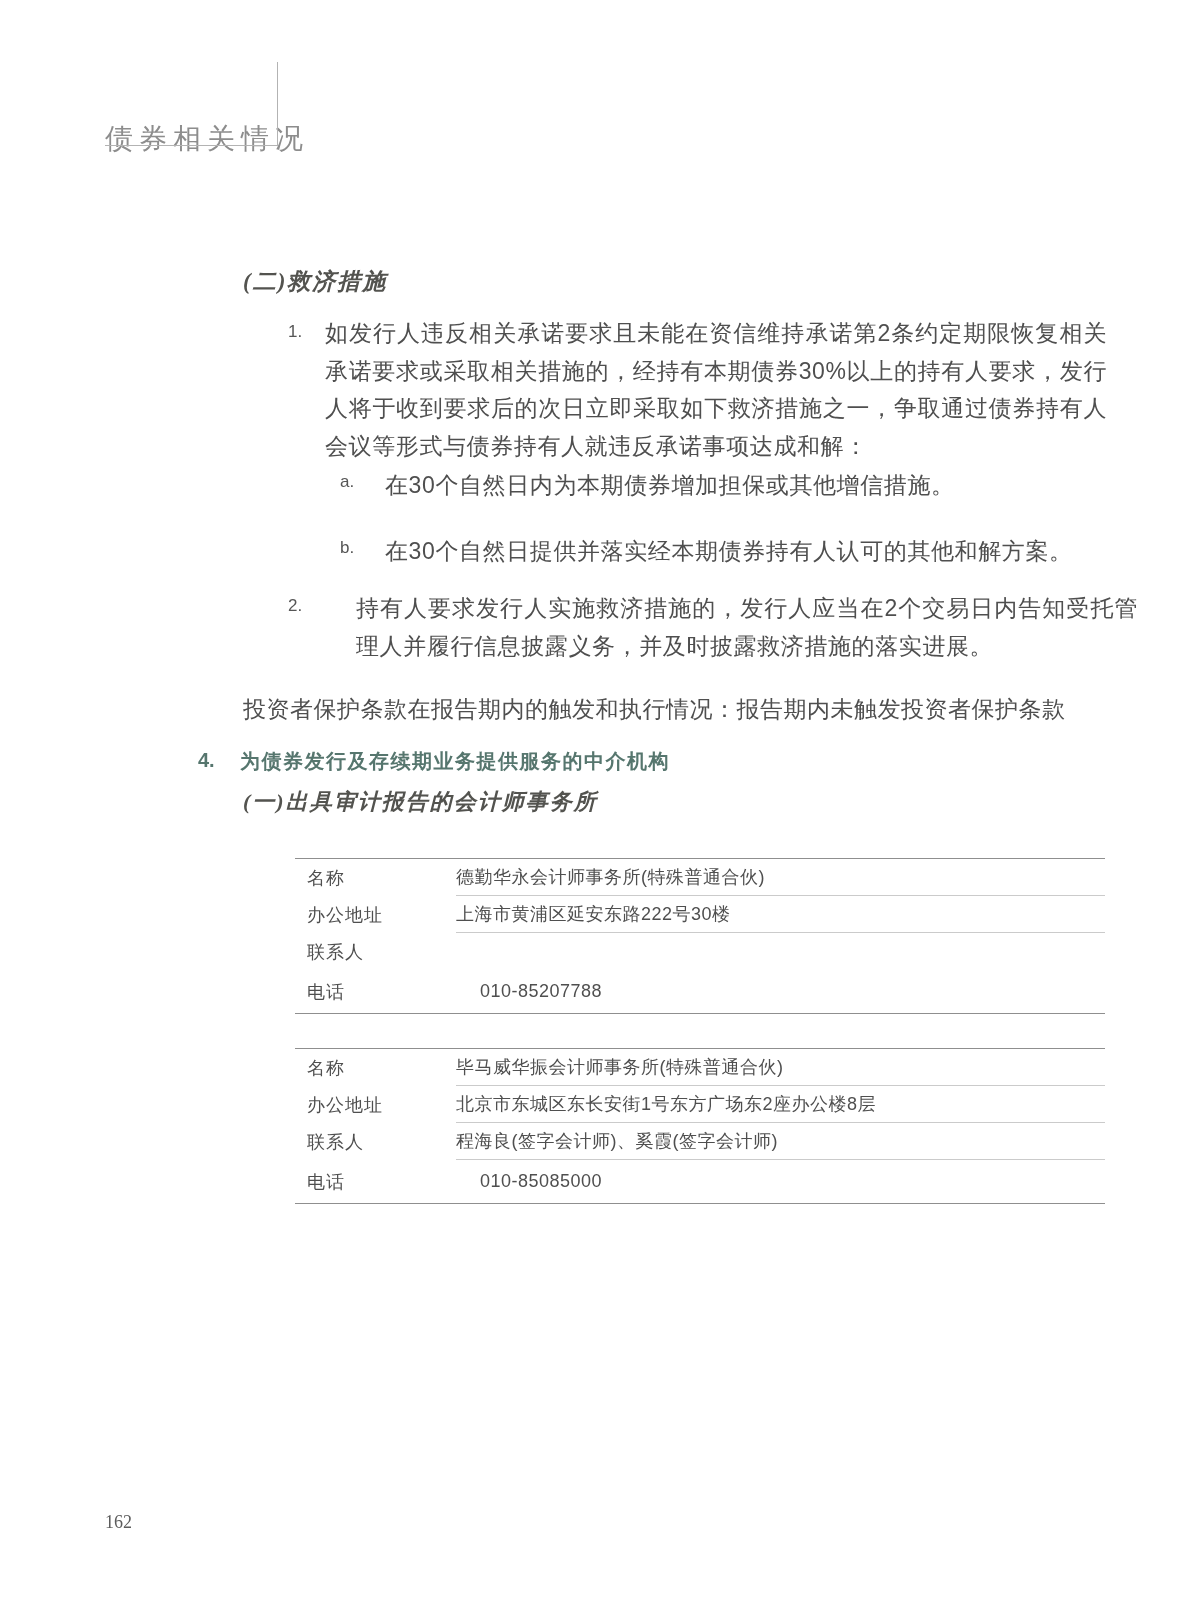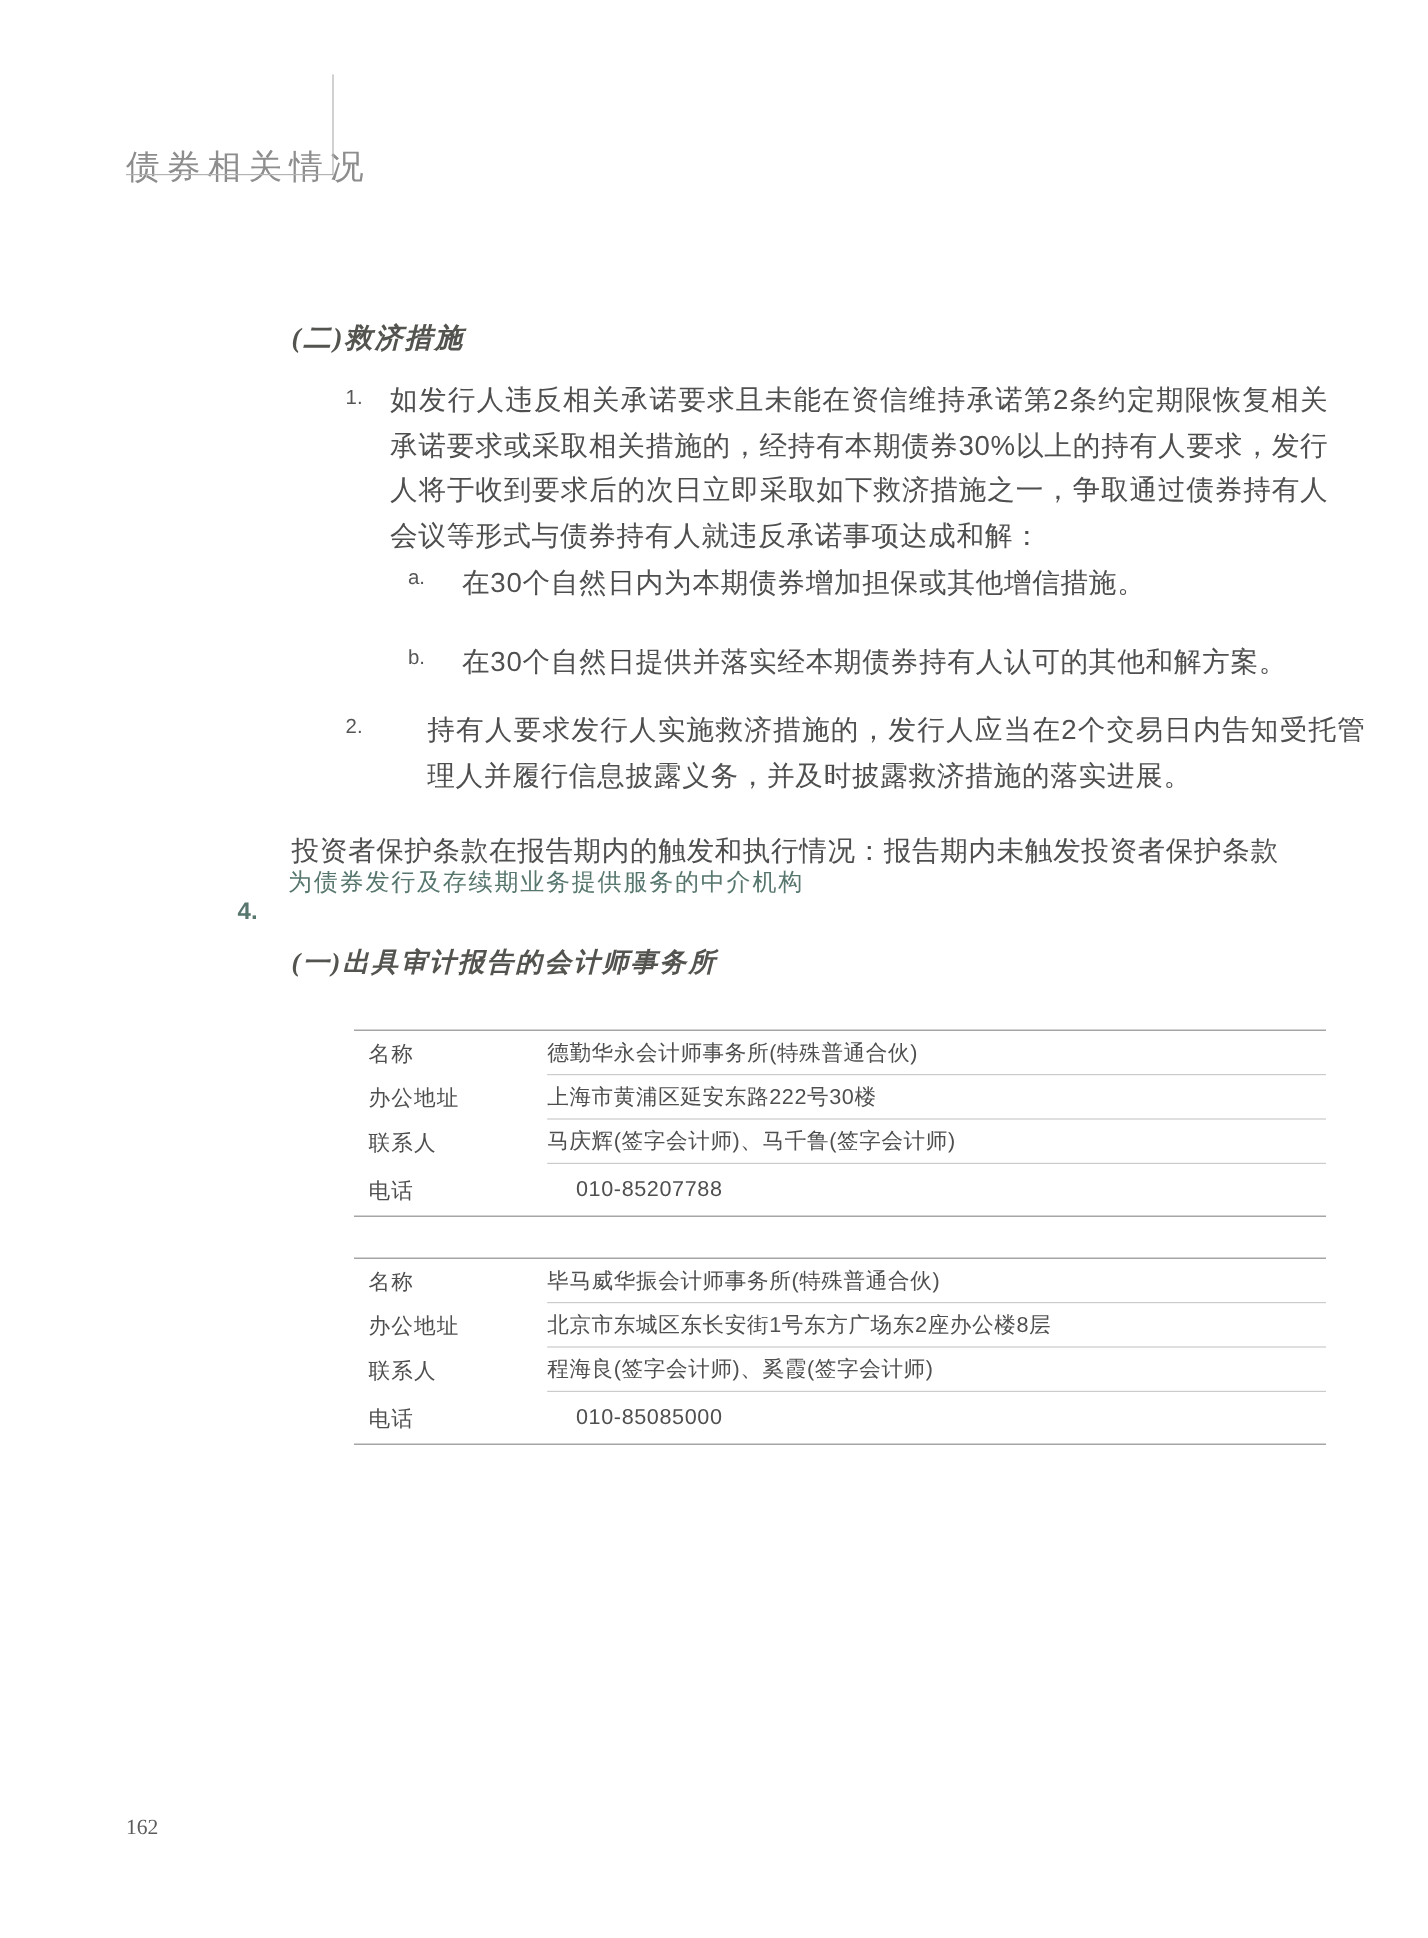--- a/index.html
+++ b/index.html
@@ -39,22 +39,22 @@
   .p-subb  { left:385px; top:533px; width:722px; }
   .p-item2 { left:325px; top:589px; width:782px; line-height:38px;margin-left:31px; }
   .p-investor { left:243px; top:691px; width:864px; letter-spacing:0.5px; }
 
   
   .sec4-num {
     position:absolute; left:198px; top:749px;
     font-size:20px; font-weight:bold; color:#56766e;
   }
   .sec4-title {
-    position:absolute; left:240px; top:722px;
-    font-size:20px; font-weight:normal; color:#56766e; letter-spacing:1.5px; white-space:nowrap;
+    position:absolute; left:240px; top:748px;
+    font-size:20px; font-weight:bold; color:#56766e; letter-spacing:1.5px; white-space:nowrap;
   }
 
   
   .firm-table {
     position:absolute; left:295px; width:810px;
     border-top:1px solid #8f8f8f; border-bottom:1px solid #8f8f8f;
     font-size:18px; color:#4f4f4f;
   }
   .t1 { top:858px; }
   .t2 { top:1048px; }
@@ -107,21 +107,20 @@
     <div class="trow sep">
       <div class="tlabel">名称</div>
       <div class="tvalue">德勤华永会计师事务所(特殊普通合伙)</div>
     </div>
     <div class="trow sep">
       <div class="tlabel">办公地址</div>
       <div class="tvalue">上海市黄浦区延安东路222号30楼</div>
     </div>
     <div class="trow sep">
       <div class="tlabel">联系人</div>
-      <div class="tvalue">马庆辉(签字会计师)、马千鲁(签字会计师)</div>
     </div>
     <div class="trow">
       <div class="tlabel">电话</div>
       <div class="tvalue">010-85207788</div>
     </div>
   </div>
 
   <div class="firm-table t2">
     <div class="trow sep">
       <div class="tlabel">名称</div>

